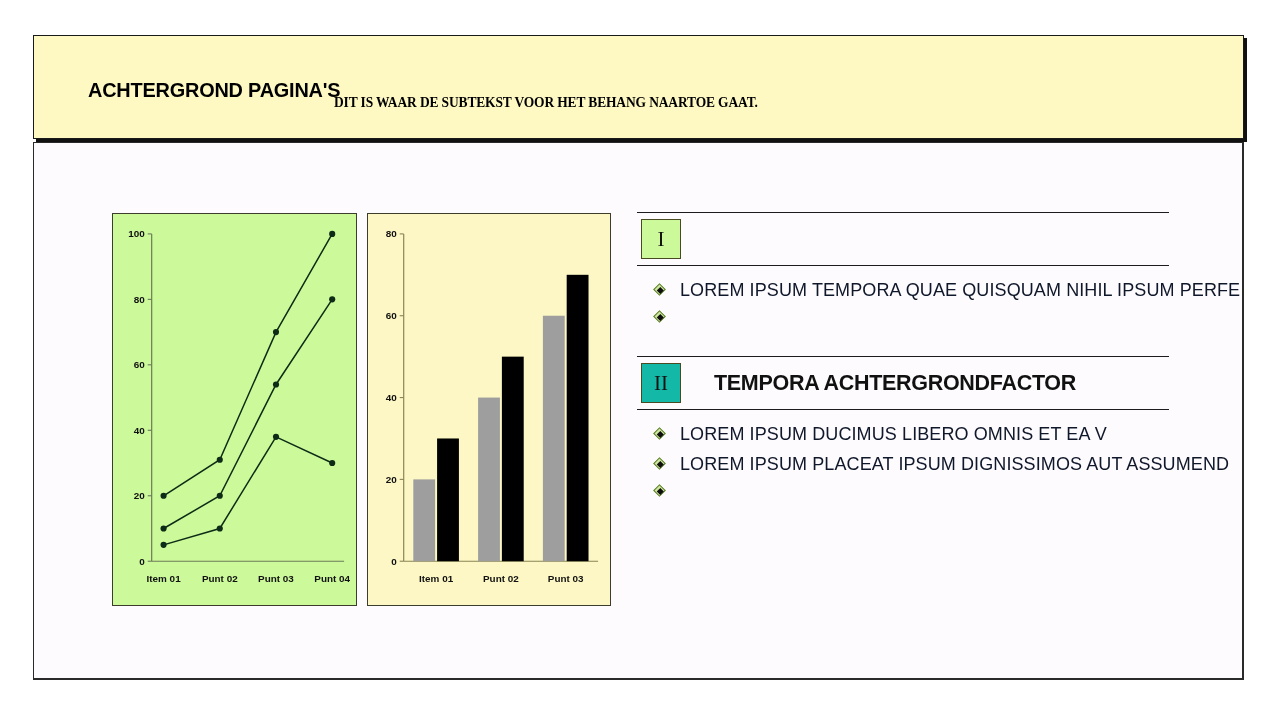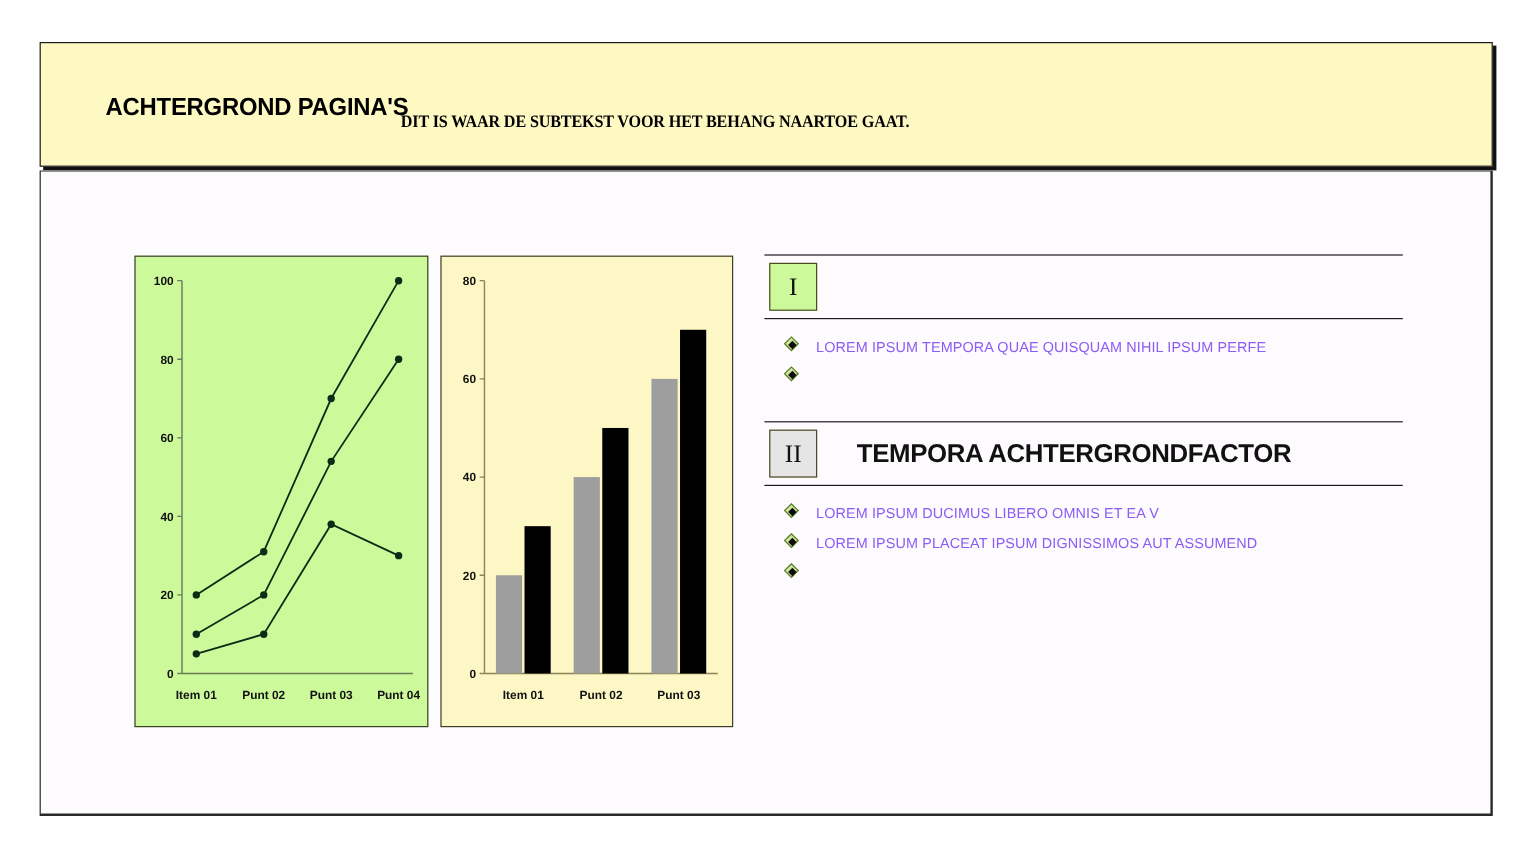--- a/index.html
+++ b/index.html
@@ -143,21 +143,21 @@
     border: 1.4px solid #4a4a22;
     display: flex;
     align-items: center;
     justify-content: center;
     font-family: "Liberation Serif", serif;
     font-size: 21px;
     color: #111111;
     flex: 0 0 auto;
   }
   .numeral-box.green { background: #ccf999; }
-  .numeral-box.yellow { background: #e5e5e5; }
+  .numeral-box.yellow { background: #14b8a6; }
 
   .section-title {
     margin-left: 33px;
     font-family: "Liberation Sans", sans-serif;
     font-weight: bold;
     font-size: 21.5px;
     letter-spacing: -0.3px;
     color: #111111;
     white-space: nowrap;
   }
@@ -194,22 +194,22 @@
     content: "";
     position: absolute;
     left: 3.2px; top: 3.2px;
     width: 4.6px; height: 4.6px;
     background: #0d0d0d;
     transform: rotate(45deg);
     transform-origin: center;
   }
   .bullet-text {
     font-family: "Liberation Sans", sans-serif;
-    font-size: 12px;
-    color: #8b5cf6;
+    font-size: 18px;
+    color: #0f172a;
     letter-spacing: 0.1px;
   }
 </style>
 </head>
 <body>
 
 <div class="slide">
 
   <div class="header-box">
     <div class="title-wrap">

